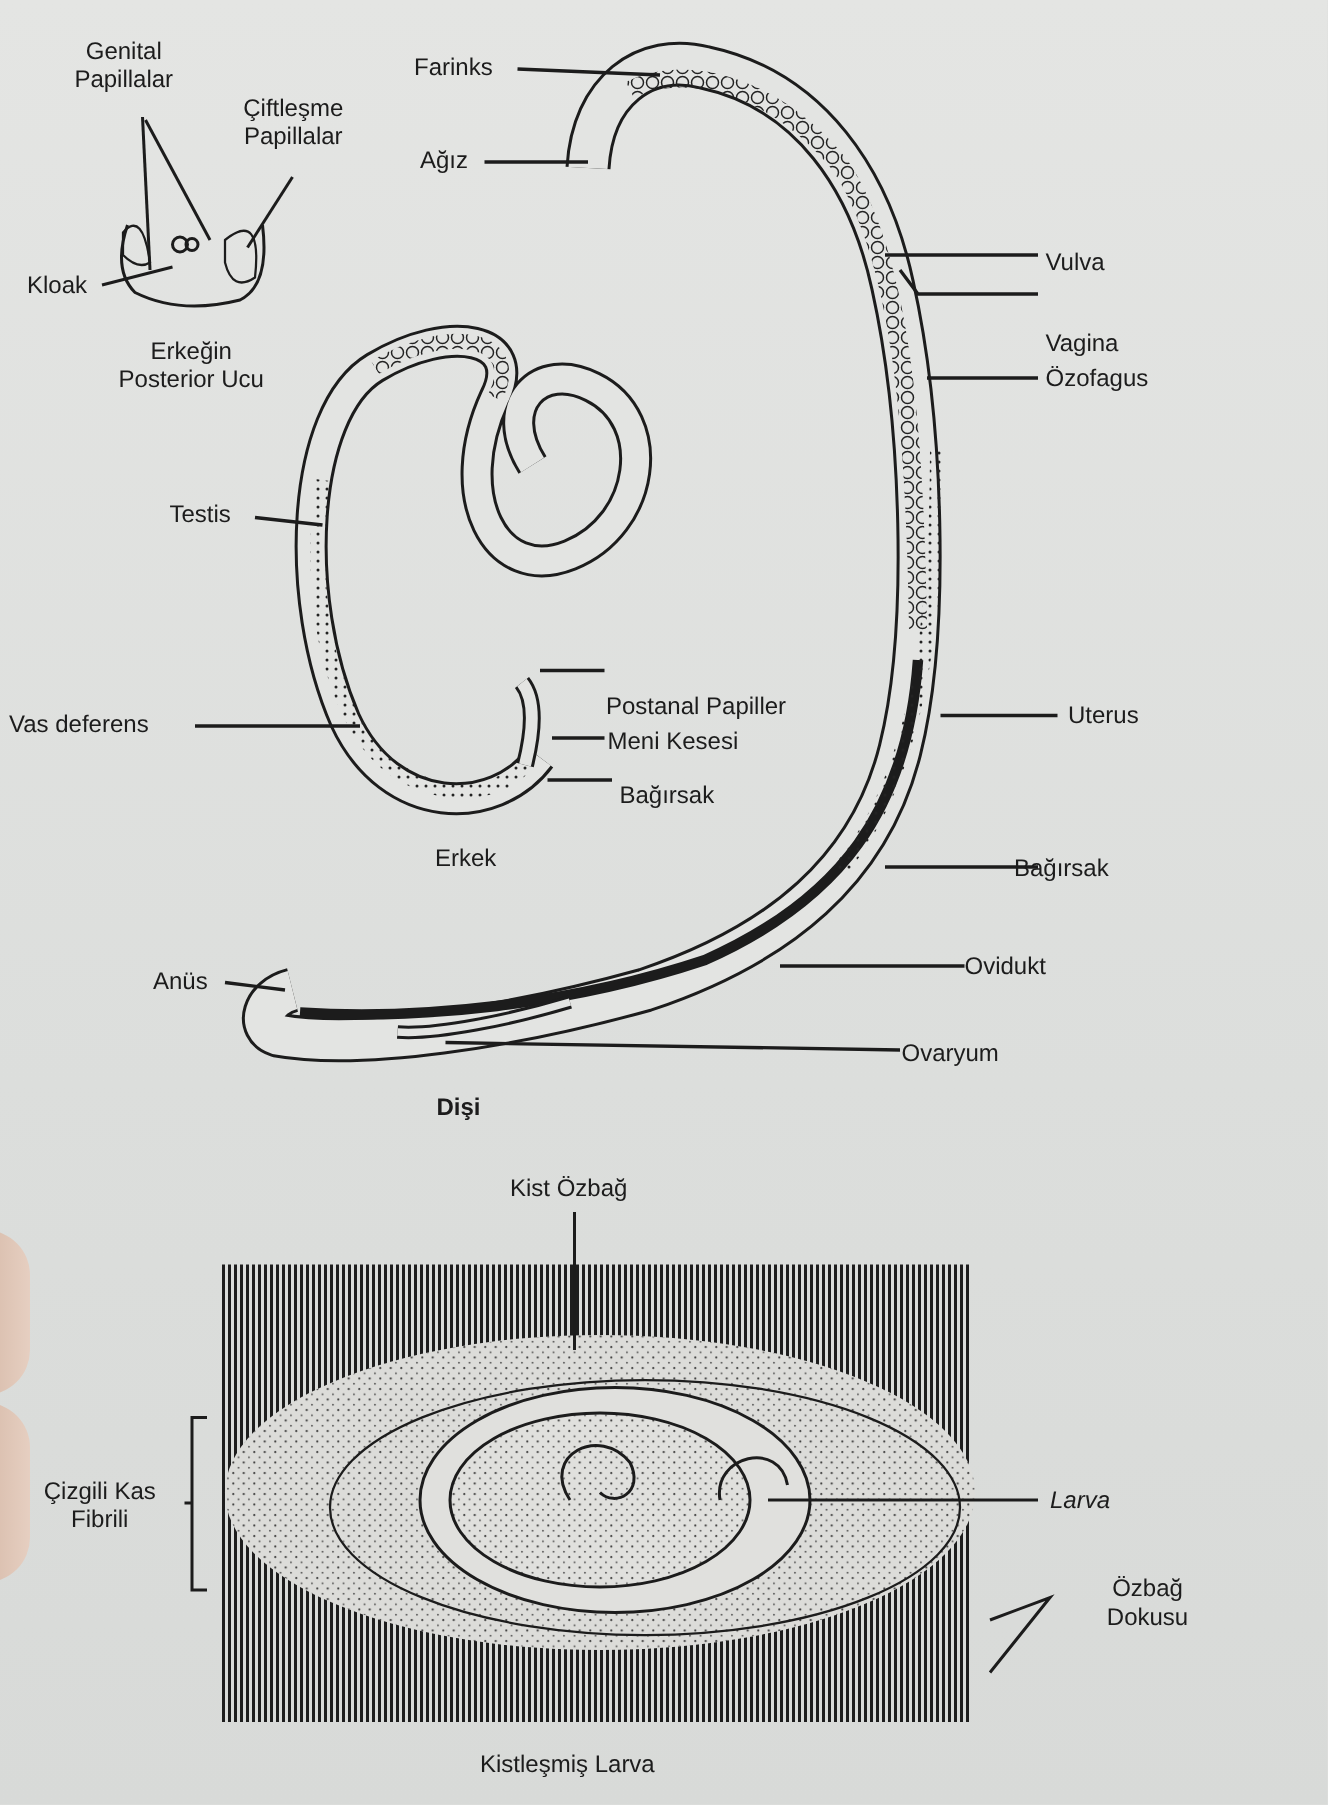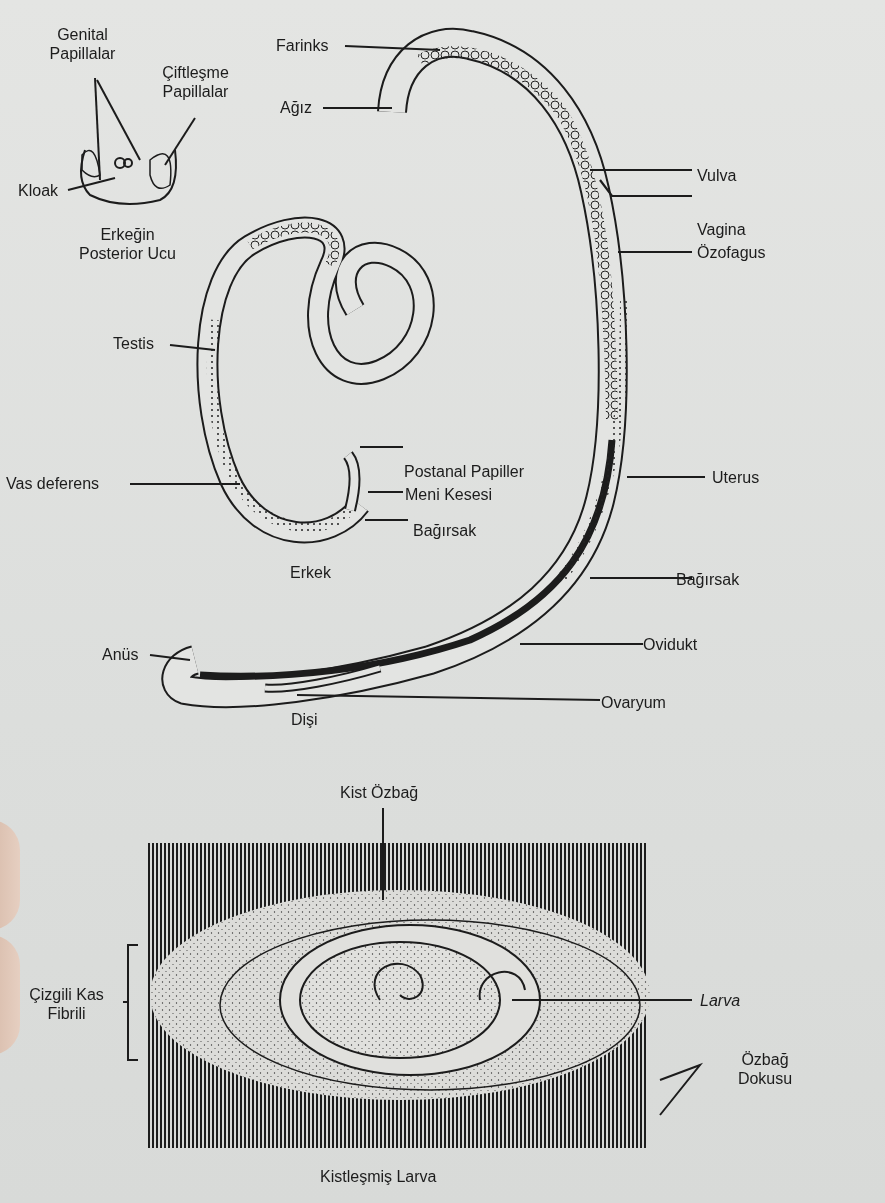--- a/index.html
+++ b/index.html
@@ -128,21 +128,21 @@
 <div class="lbl" style="left:276px;top:36px;">Farinks</div>
 <div class="lbl" style="left:280px;top:98px;">Ağız</div>
 <div class="lbl" style="left:697px;top:166px;">Vulva</div>
 <div class="lbl" style="left:697px;top:193px;margin-top:27px;">Vagina</div>
 <div class="lbl" style="left:697px;top:243px;">Özofagus</div>
 <div class="lbl" style="left:712px;top:468px;">Uterus</div>
 <div class="lbl" style="left:676px;top:570px;">Bağırsak</div>
 <div class="lbl" style="left:643px;top:635px;">Ovidukt</div>
 <div class="lbl" style="left:601px;top:693px;">Ovaryum</div>
 <div class="lbl" style="left:102px;top:645px;">Anüs</div>
-<div class="lbl" style="left:291px;top:710px;">Dişi</div>
+<div class="lbl" style="left:291px;top:729px;font-weight:bold;">Dişi</div>
 
 <div class="lbl" style="left:340px;top:783px;">Kist Özbağ</div>
 <div class="lbl c" style="left:14px;top:985px;width:105px;">
   <div>Çizgili Kas</div>
   <div>Fibrili</div>
 </div>
 <div class="lbl" style="left:700px;top:991px;font-style:italic;">Larva</div>
 <div class="lbl c" style="left:720px;top:1050px;width:90px;">
   <div>Özbağ</div>
   <div>Dokusu</div>

